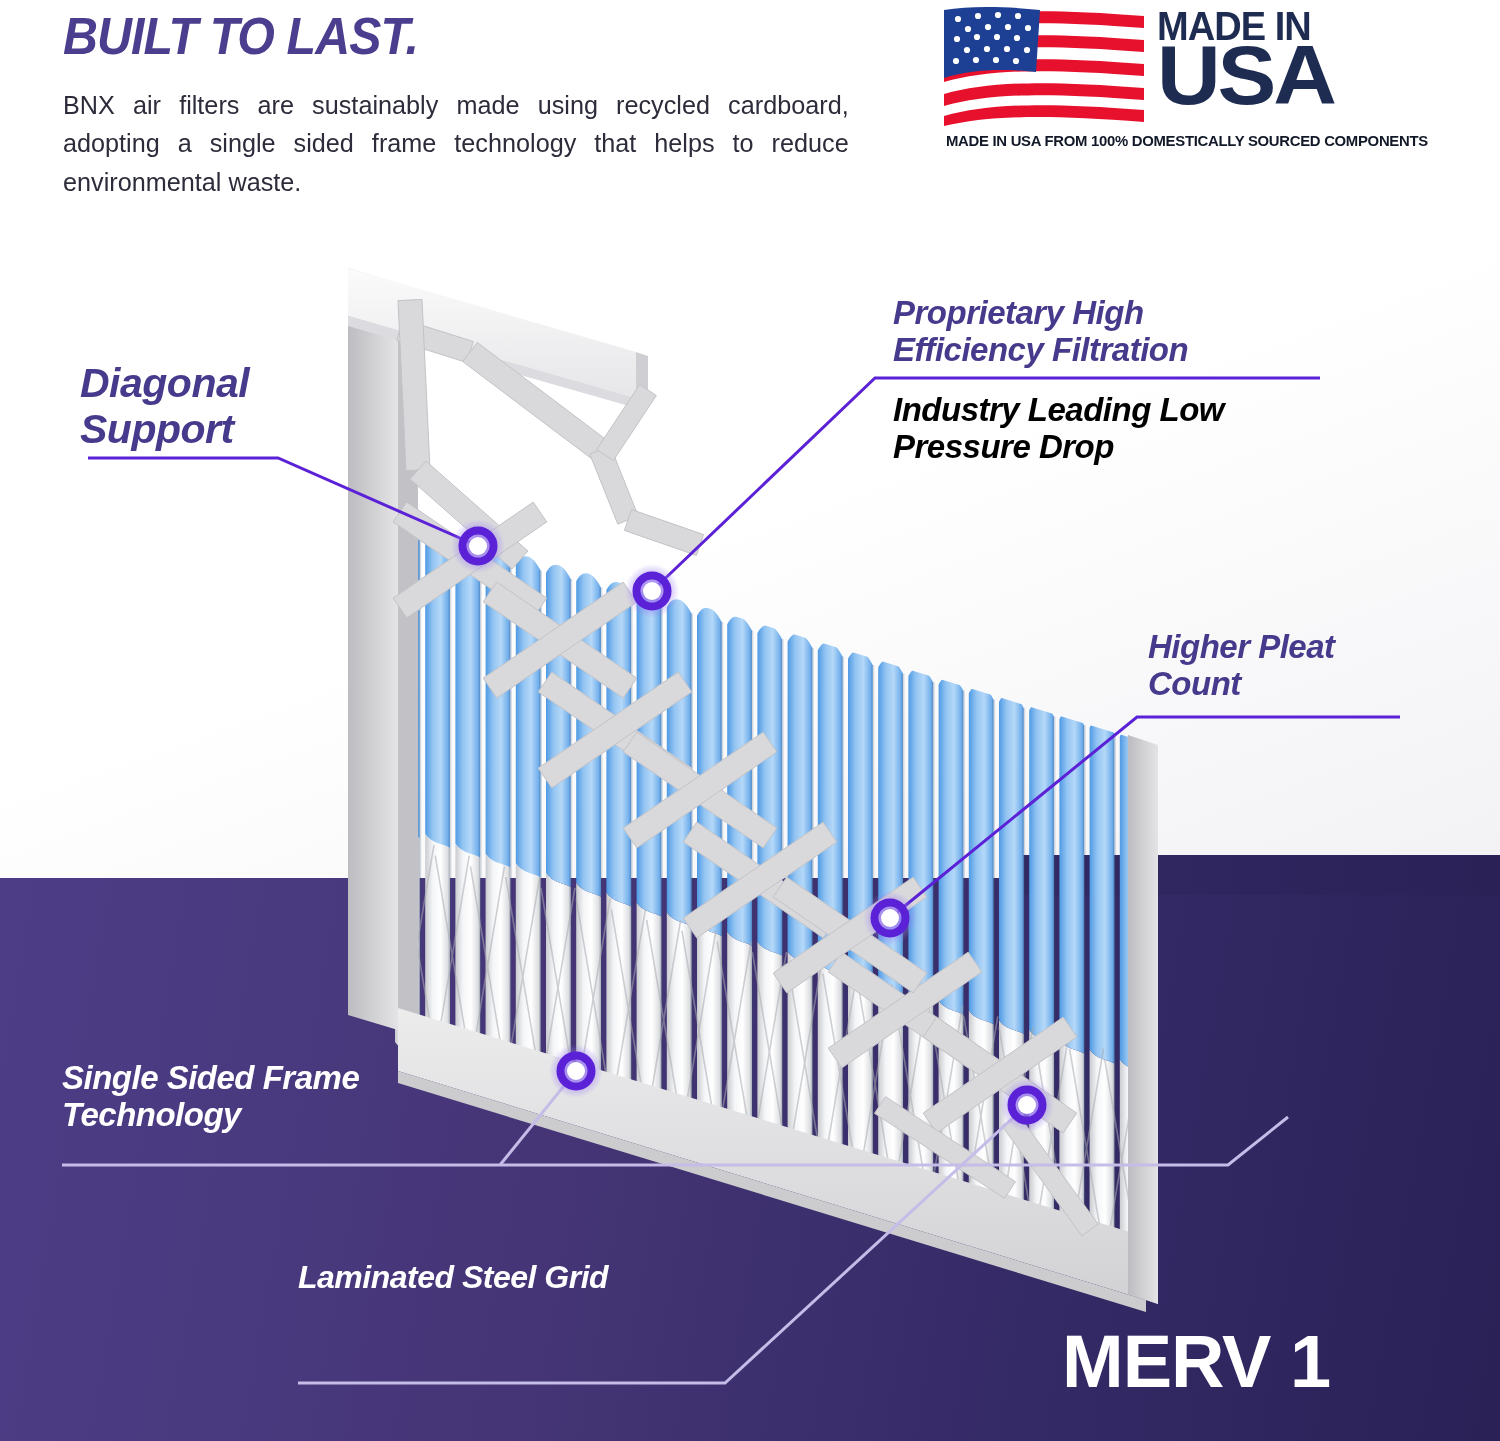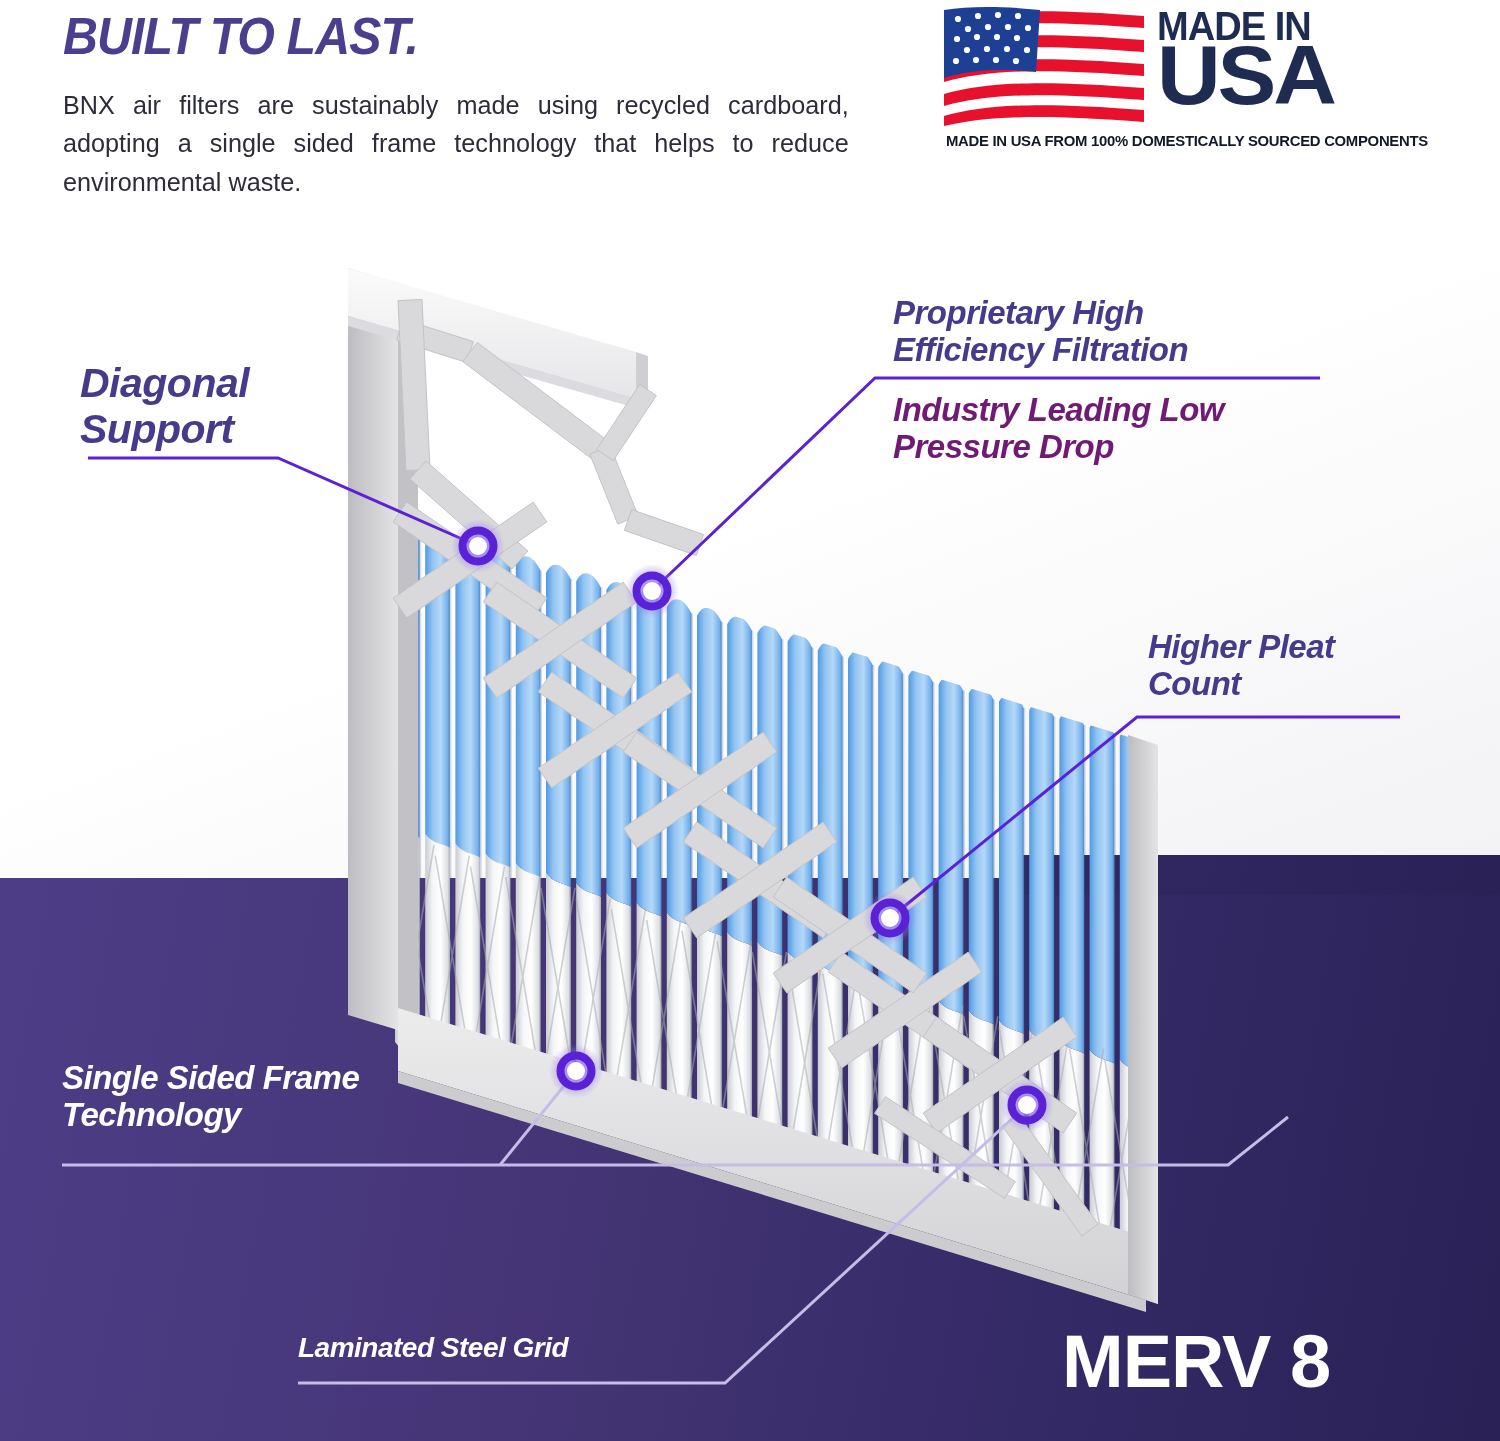--- a/index.html
+++ b/index.html
@@ -59,29 +59,29 @@
     font-size:15.5px; font-weight:bold; letter-spacing:-0.3px; color:#111827;
     white-space:nowrap; transform:scaleX(0.96); transform-origin:left top;
   }
 
   
   .cl {
     position:absolute; font-style:italic; font-weight:bold;
     line-height:1.12; white-space:pre-line;
   }
   .cl-dark  { color:#463a8c; }
-  .cl-bright{ color:#701a75; }
+  .cl-bright{ color:#000000; }
   .cl-white { color:#ffffff; }
 
   #lbl-proprietary { left:893px; top:283px; font-size:33px; letter-spacing:-0.5px;margin-top:12px; }
   #lbl-industry    { left:893px; top:392px; font-size:33px; letter-spacing:-0.5px; }
   #lbl-diagonal    { left:80px;  top:361px; font-size:41px; letter-spacing:-0.5px; }
   #lbl-pleat       { left:1148px;top:629px; font-size:33px; letter-spacing:-0.5px; }
   #lbl-frame       { left:62px;  top:1060px;font-size:33px; letter-spacing:-0.5px; }
-  #lbl-steelgrid   { left:298px; top:1332px;font-size:28px; letter-spacing:-0.5px; }
+  #lbl-steelgrid   { left:298px; top:1260px;font-size:32px; letter-spacing:-0.5px; }
 
   #merv {
     position:absolute; left:1062px; top:1325px;
     font-size:74px; font-weight:bold; color:#ffffff;
     letter-spacing:-1px; line-height:1;
   }
   #filter-art { position:absolute; left:0; top:0; width:1500px; height:1441px; }
 </style>
 </head>
 <body>
@@ -443,14 +443,14 @@
   <div class="cl cl-bright" id="lbl-industry">Industry Leading Low
 Pressure Drop</div>
   <div class="cl cl-dark" id="lbl-diagonal">Diagonal
 Support</div>
   <div class="cl cl-white" id="lbl-frame">Single Sided Frame
 Technology</div>
   <div class="cl cl-dark" id="lbl-pleat">Higher Pleat
 Count</div>
   <div class="cl cl-white" id="lbl-steelgrid">Laminated Steel Grid</div>
 
-  <div id="merv">MERV 8</div>
+  <div id="merv">MERV 1</div>
 </div>
 
 </body></html>

